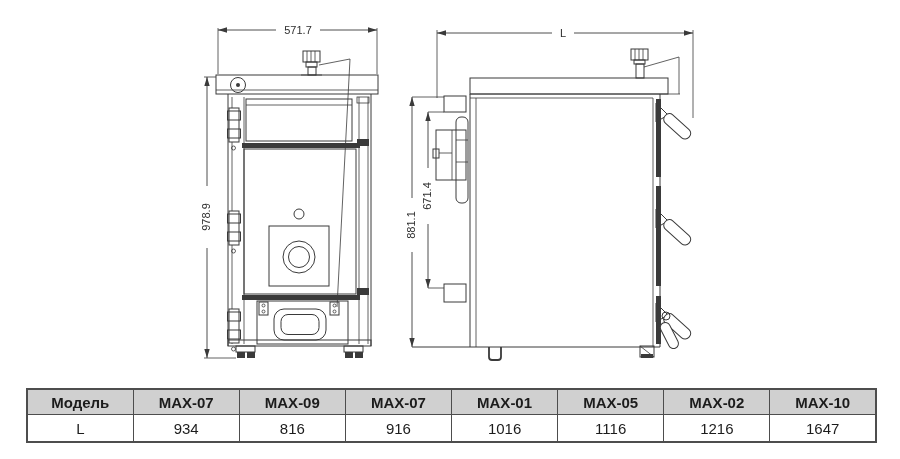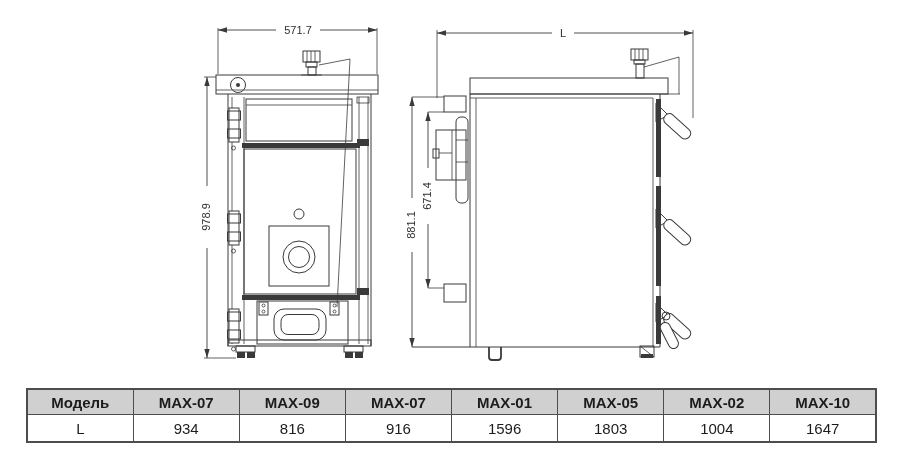--- a/index.html
+++ b/index.html
@@ -252,20 +252,20 @@
         <th>MAX-02</th>
         <th>MAX-10</th>
       </tr>
     </thead>
     <tbody>
       <tr>
         <td>L</td>
         <td>934</td>
         <td>816</td>
         <td>916</td>
-        <td>1596</td>
-        <td>1803</td>
-        <td>1004</td>
+        <td>1016</td>
+        <td>1116</td>
+        <td>1216</td>
         <td>1647</td>
       </tr>
     </tbody>
   </table>
 </div>
 
 </body></html>

